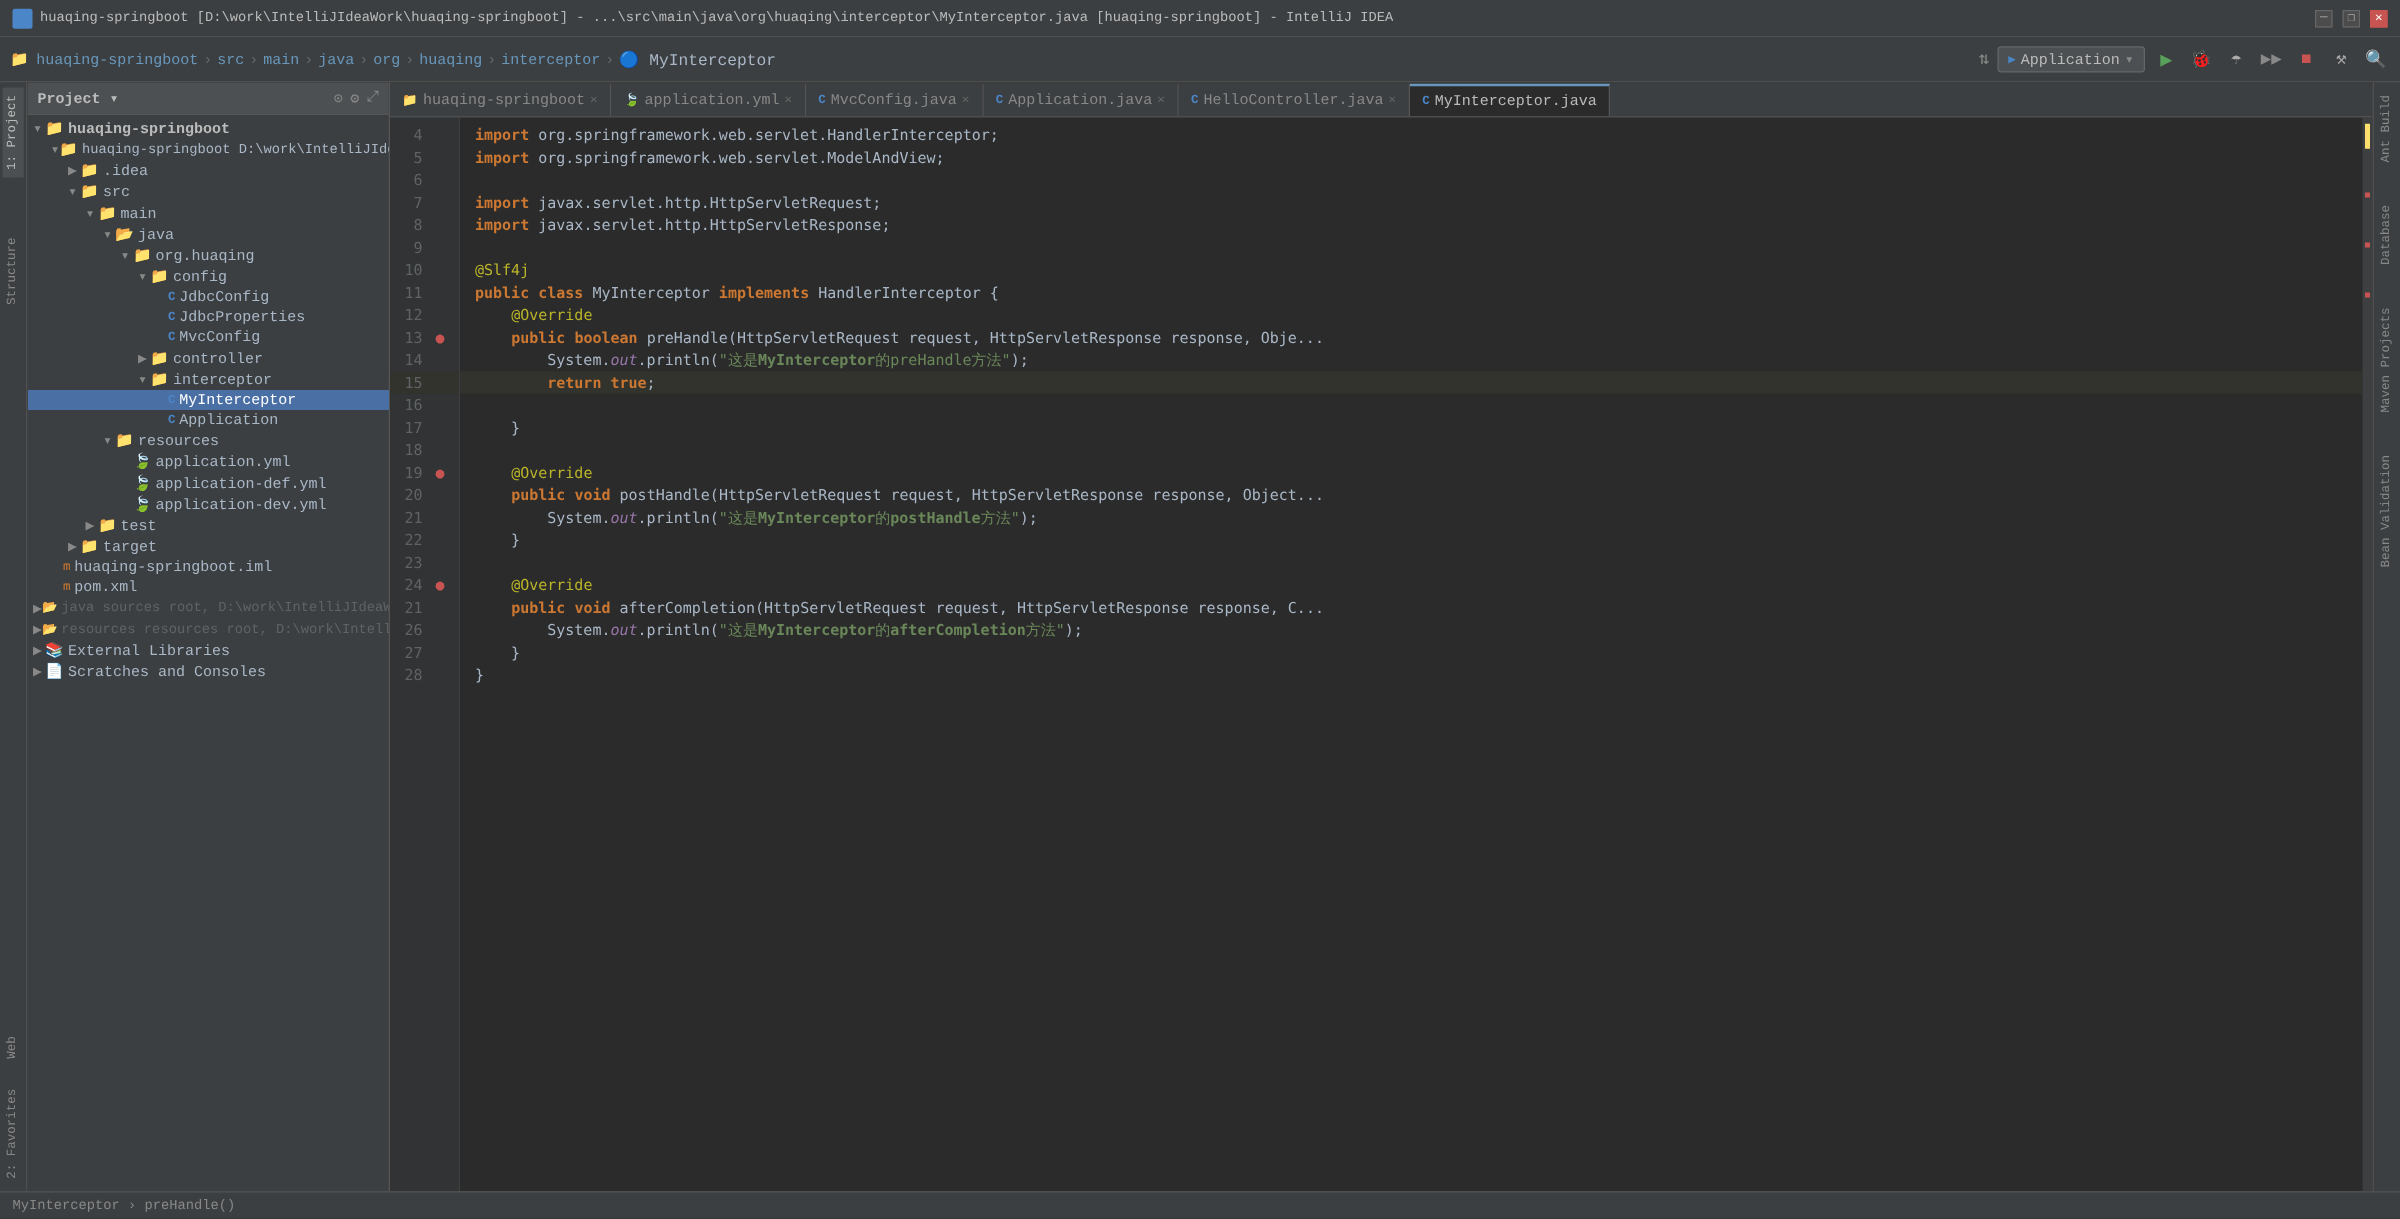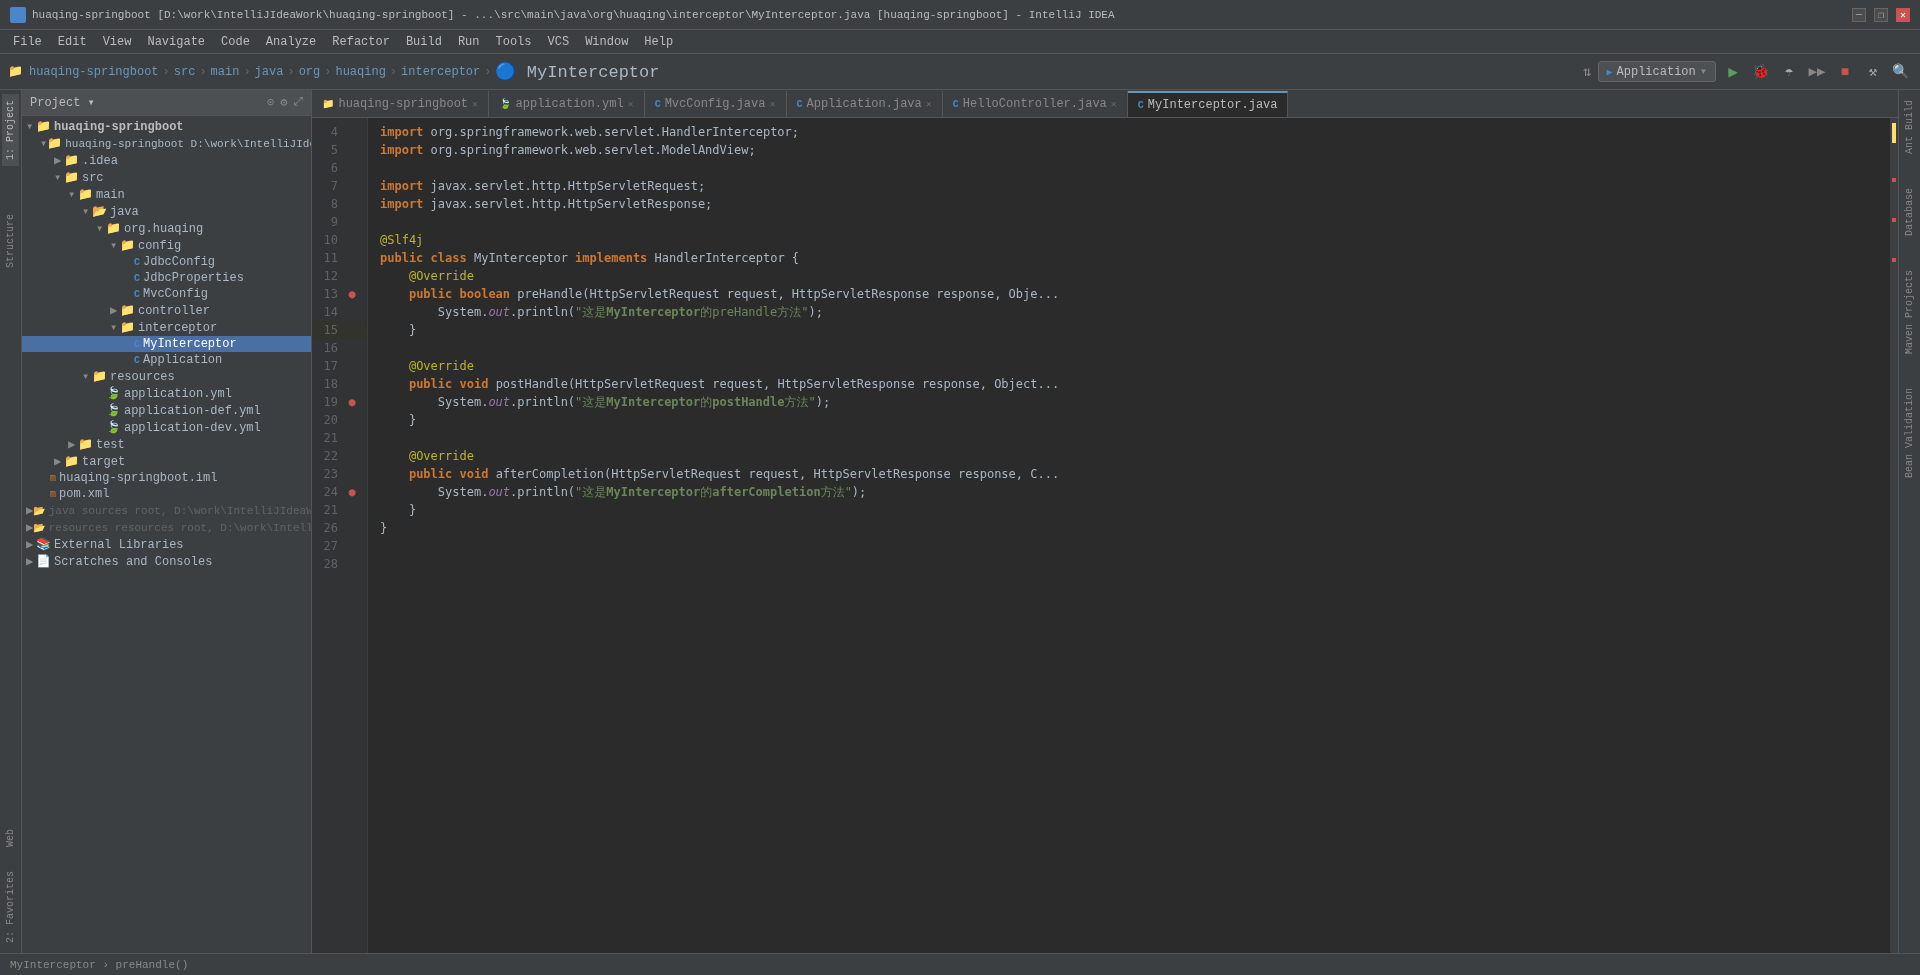--- a/index.html
+++ b/index.html
@@ -64,54 +64,39 @@
       <span class="title-icon"></span>
       <span style="font-size:11px;color:#bbbbbb;">huaqing-springboot [D:\work\IntelliJIdeaWork\huaqing-springboot] - ...\src\main\java\org\huaqing\interceptor\MyInterceptor.java [huaqing-springboot] - IntelliJ IDEA</span>
     </div>
     <div class="window-controls">
       <div class="win-btn">—</div>
       <div class="win-btn">❐</div>
       <div class="win-btn" style="background:#c75450;color:#fff;border-color:#c75450;">✕</div>
     </div>
   </div>
 
-  <div id="menu-bar">
-    <div class="menu-item">File</div>
-    <div class="menu-item">Edit</div>
-    <div class="menu-item">View</div>
-    <div class="menu-item">Navigate</div>
-    <div class="menu-item">Code</div>
-    <div class="menu-item">Analyze</div>
-    <div class="menu-item">Refactor</div>
-    <div class="menu-item">Build</div>
-    <div class="menu-item">Run</div>
-    <div class="menu-item">Tools</div>
-    <div class="menu-item">VCS</div>
-    <div class="menu-item">Window</div>
-    <div class="menu-item">Help</div>
-  </div>
 
   <div id="toolbar" style="background:#3c3f41;height:36px;display:flex;align-items:center;padding:0 8px;border-bottom:1px solid #555;gap:6px;">
     <div class="breadcrumb-bar">
       <span style="color:#e8c17a;margin-right:4px;">📁</span>
       <span style="color:#6897bb;font-size:12px;">huaqing-springboot</span>
       <span style="color:#666;margin:0 2px;">›</span>
       <span style="color:#6897bb;font-size:12px;">src</span>
       <span style="color:#666;margin:0 2px;">›</span>
       <span style="color:#6897bb;font-size:12px;">main</span>
       <span style="color:#666;margin:0 2px;">›</span>
       <span style="color:#6897bb;font-size:12px;">java</span>
       <span style="color:#666;margin:0 2px;">›</span>
       <span style="color:#6897bb;font-size:12px;">org</span>
       <span style="color:#666;margin:0 2px;">›</span>
       <span style="color:#6897bb;font-size:12px;">huaqing</span>
       <span style="color:#666;margin:0 2px;">›</span>
       <span style="color:#6897bb;font-size:12px;">interceptor</span>
       <span style="color:#666;margin:0 2px;">›</span>
-      <span style="color:#a9b7c6;font-size:17px;">🔵 MyInterceptor</span>
+      <span style="color:#a9b7c6;font-size:13px;">🔵 MyInterceptor</span>
     </div>
     <div style="display:flex;align-items:center;gap:6px;margin-left:auto;">
       <span style="color:#888;font-size:14px;">⇅</span>
       <div class="run-config">
         <span style="color:#4a86c8;font-size:10px;">▶</span>
         <span>Application</span>
         <span style="color:#888;">▾</span>
       </div>
       <div class="toolbar-btn" style="color:#59a05a;font-size:16px;">▶</div>
       <div class="toolbar-btn" style="font-size:14px;">🐞</div>
@@ -131,21 +116,21 @@
         <div class="vert-label" style="margin-top:40px;">Structure</div>
       </div>
       <div style="display:flex;flex-direction:column;align-items:center;gap:2px;">
         <div class="vert-label">Web</div>
         <div class="vert-label" style="margin-top:10px;">2: Favorites</div>
       </div>
     </div>
 
     <div id="project-panel" style="width:290px;background:#3c3f41;border-right:1px solid #555;display:flex;flex-direction:column;overflow:hidden;">
       <div id="project-header" style="background:#4c5052;padding:3px 8px;font-size:12px;color:#bbbbbb;display:flex;align-items:center;justify-content:space-between;border-bottom:1px solid #555;height:26px;">
-        <span style="font-weight:normal;">Project ▾</span>
+        <span style="font-weight:bold;">Project ▾</span>
         <div style="display:flex;gap:6px;">
           <span style="cursor:pointer;color:#888;">⊙</span>
           <span style="cursor:pointer;color:#888;">⚙</span>
           <span style="cursor:pointer;color:#888;">⤢</span>
         </div>
       </div>
       <div id="project-tree" style="flex:1;overflow-y:auto;font-size:12px;padding:2px 0;">
 
         <div class="tree-item" style="padding:1px 4px;">
           <span style="width:10px;display:inline-block;color:#888;">▾</span>
@@ -355,20 +340,21 @@
 <span style="color:#a9b7c6;"><span class="kw" style="color:#cc7832;font-weight:bold;">import</span> org.springframework.web.servlet.ModelAndView;</span>
 <span></span>
 <span style="color:#a9b7c6;"><span class="kw" style="color:#cc7832;font-weight:bold;">import</span> javax.servlet.http.HttpServletRequest;</span>
 <span style="color:#a9b7c6;"><span class="kw" style="color:#cc7832;font-weight:bold;">import</span> javax.servlet.http.HttpServletResponse;</span>
 <span></span>
 <span style="color:#a9b7c6;"><span class="annotation" style="color:#bbb529;">@Slf4j</span></span>
 <span style="color:#a9b7c6;"><span class="kw" style="color:#cc7832;font-weight:bold;">public</span> <span class="kw" style="color:#cc7832;font-weight:bold;">class</span> MyInterceptor <span class="kw" style="color:#cc7832;font-weight:bold;">implements</span> HandlerInterceptor {</span>
 <span style="color:#a9b7c6;">    <span class="annotation" style="color:#bbb529;">@Override</span></span>
 <span style="color:#a9b7c6;">    <span class="kw" style="color:#cc7832;font-weight:bold;">public</span> <span class="kw" style="color:#cc7832;font-weight:bold;">boolean</span> preHandle(HttpServletRequest request, HttpServletResponse response, Obje...</span>
 <span style="color:#a9b7c6;">        System.<span style="font-style:italic;color:#9876aa;">out</span>.println(<span class="string" style="color:#6a8759;">"这是<span style="font-weight:bold;color:#6a8759;">MyInterceptor</span>的<span style="font-weight:normal;color:#6a8759;">preHandle</span>方法"</span>);</span>
+<span style="background:#32332d;display:block;margin:0 -12px;padding:0 12px;"><span class="kw2" style="color:#cc7832;font-weight:bold;">        return</span> <span class="kw" style="color:#cc7832;font-weight:bold;">true</span>;</span>
 <span style="color:#a9b7c6;">    }</span>
 <span></span>
 <span style="color:#a9b7c6;">    <span class="annotation" style="color:#bbb529;">@Override</span></span>
 <span style="color:#a9b7c6;">    <span class="kw" style="color:#cc7832;font-weight:bold;">public</span> <span class="kw" style="color:#cc7832;font-weight:bold;">void</span> postHandle(HttpServletRequest request, HttpServletResponse response, Object...</span>
 <span style="color:#a9b7c6;">        System.<span style="font-style:italic;color:#9876aa;">out</span>.println(<span class="string" style="color:#6a8759;">"这是<span style="font-weight:bold;color:#6a8759;">MyInterceptor</span>的<span style="font-weight:bold;color:#6a8759;">postHandle</span>方法"</span>);</span>
 <span style="color:#a9b7c6;">    }</span>
 <span></span>
 <span style="color:#a9b7c6;">    <span class="annotation" style="color:#bbb529;">@Override</span></span>
 <span style="color:#a9b7c6;">    <span class="kw" style="color:#cc7832;font-weight:bold;">public</span> <span class="kw" style="color:#cc7832;font-weight:bold;">void</span> afterCompletion(HttpServletRequest request, HttpServletResponse response, C...</span>
 <span style="color:#a9b7c6;">        System.<span style="font-style:italic;color:#9876aa;">out</span>.println(<span class="string" style="color:#6a8759;">"这是<span style="font-weight:bold;color:#6a8759;">MyInterceptor</span>的<span style="font-weight:bold;color:#6a8759;">afterCompletion</span>方法"</span>);</span>

